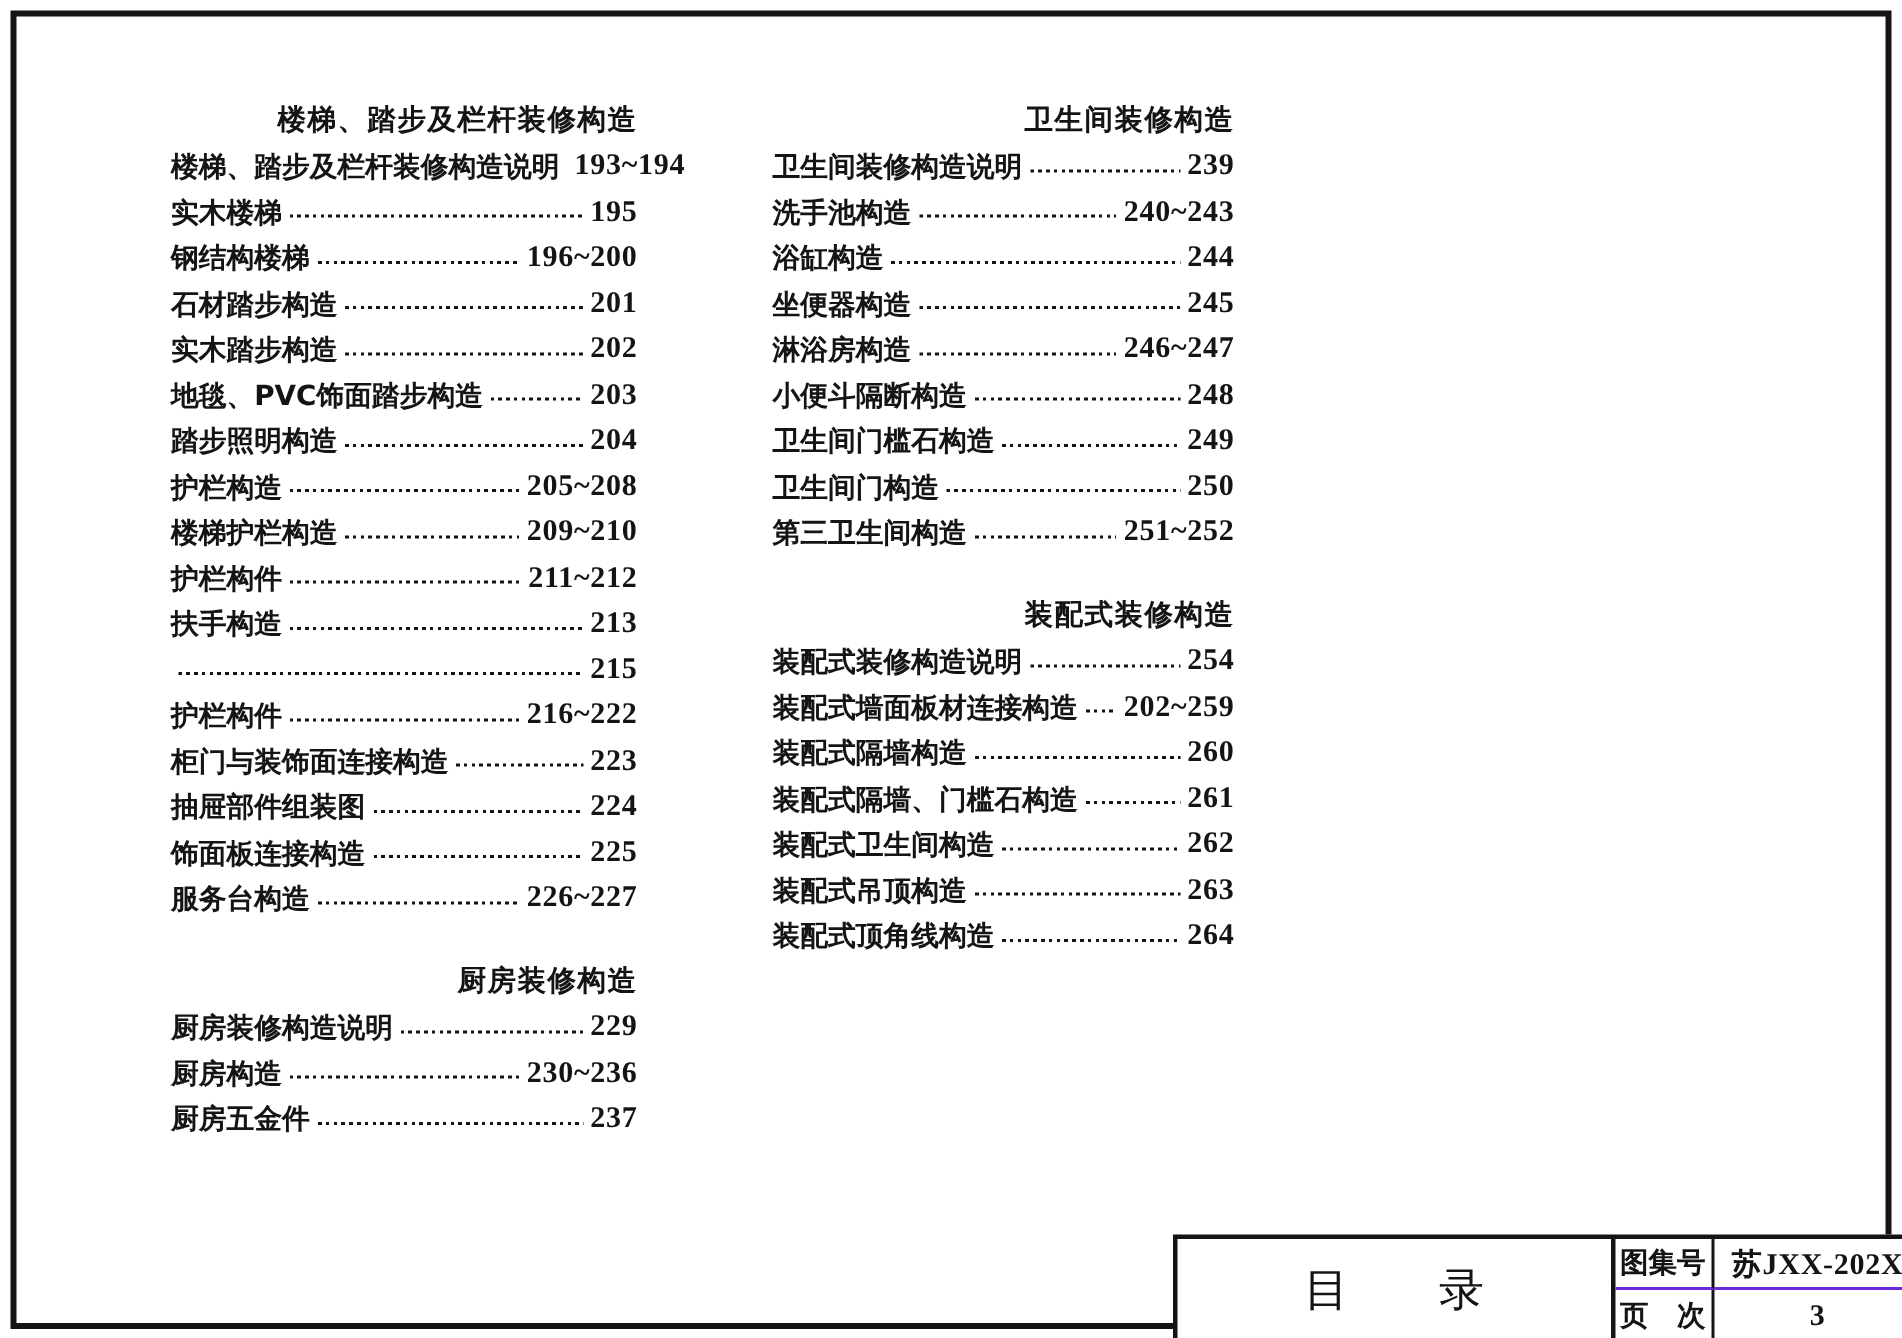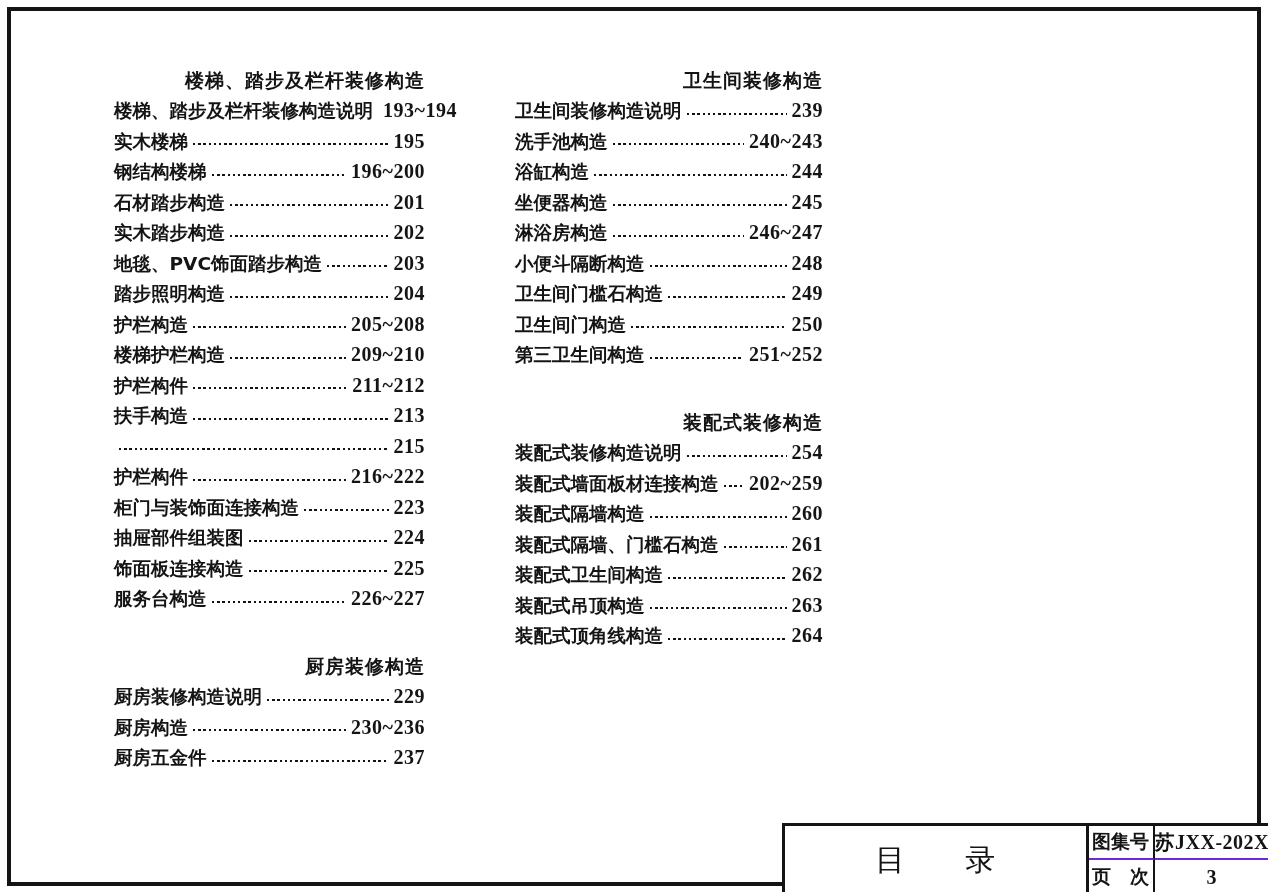--- a/index.html
+++ b/index.html
@@ -22,21 +22,21 @@
     border: 4px solid #141414;
   }
 
   .toc-col {
     position: absolute;
     top: 54px;
   }
   .toc-col.left  { left: 64px;  width: 350px; }
   .toc-col.right { left: 465px; width: 347px; }
 
-  .toc-section + .toc-section .toc-section-title { margin-top: 37px; }
+  .toc-section + .toc-section .toc-section-title { margin-top: 25px; }
 
   .toc-section-title {
     height: 30.5px;
     line-height: 30.5px;
     text-align: right;
     font-size: 19px;
     font-weight: bold;
     letter-spacing: 1px;
     white-space: nowrap;
   }
@@ -96,21 +96,21 @@
   .tb-cell {
     display: flex;
     align-items: center;
     justify-content: center;
     font-weight: bold;
     font-size: 19px;
     white-space: pre;
   }
   .tb-cell.lbl { border-right: 2px solid #141414; }
   .tb-cell.r1  { border-bottom: 2px solid #6d28d9; }
-  .tb-cell.val { font-family: "Liberation Serif", "DejaVu Serif", serif; font-size: 20px; letter-spacing: 0.5px; }
+  .tb-cell.val { font-family: "Liberation Serif", "DejaVu Serif", serif; font-size: 20px; letter-spacing: 0.5px; padding-left: 12px; }
 </style>
 </head>
 <body>
 
 <div class="page">
   <div class="frame">
 
     <div class="toc-col left">
       <div class="toc-section">
         <div class="toc-section-title">楼梯、踏步及栏杆装修构造</div>

